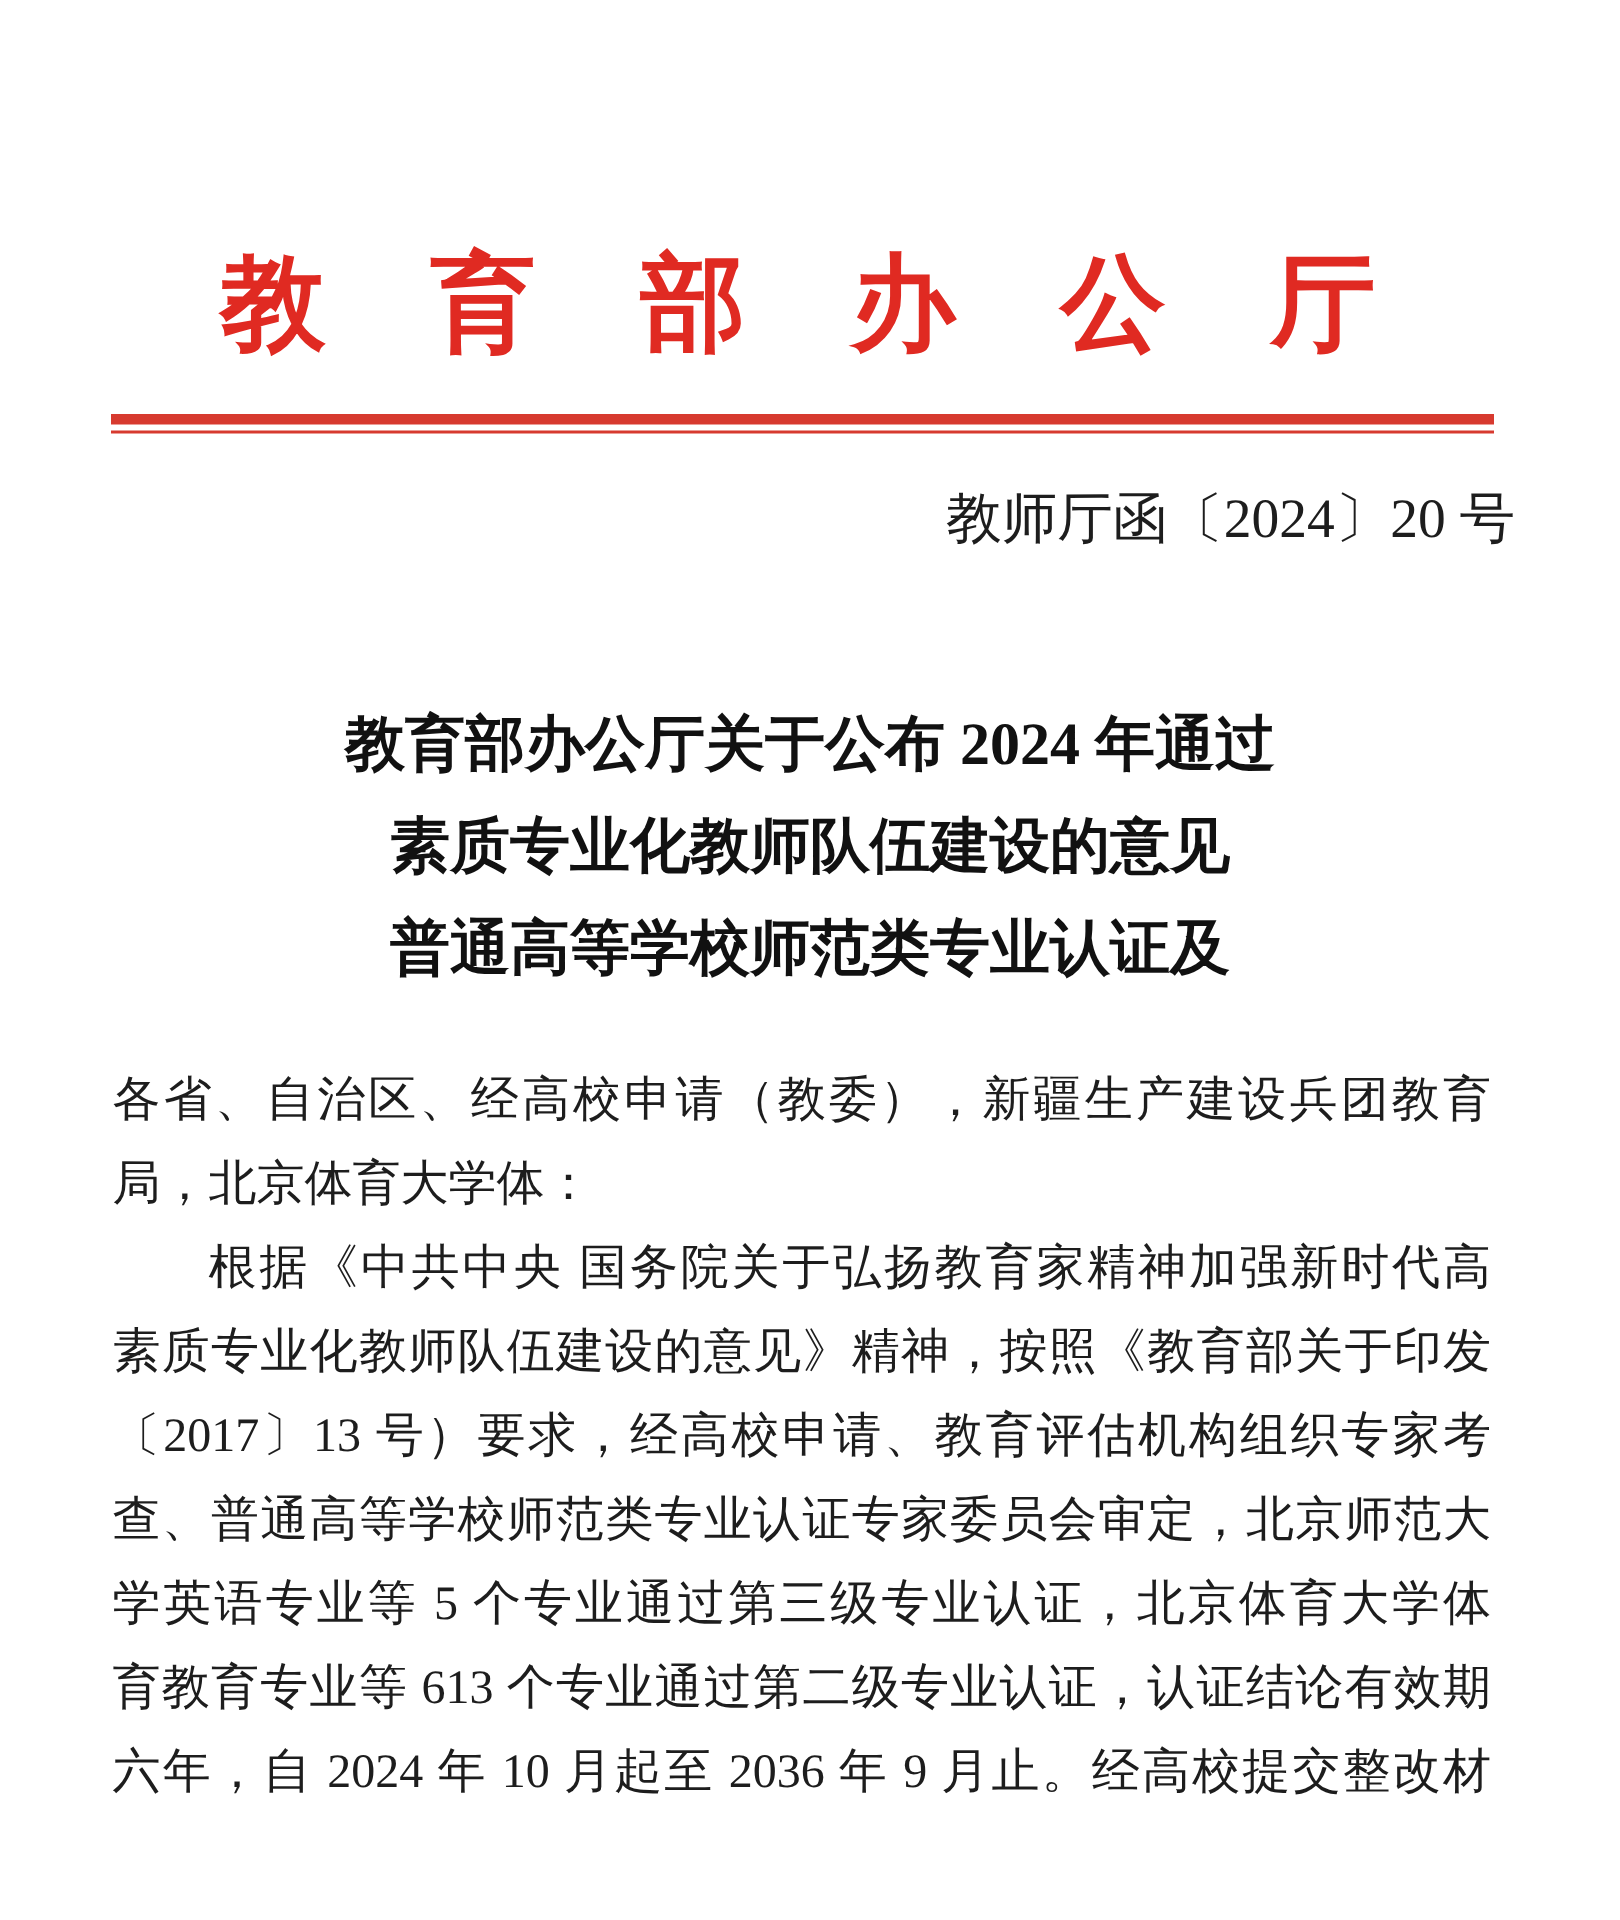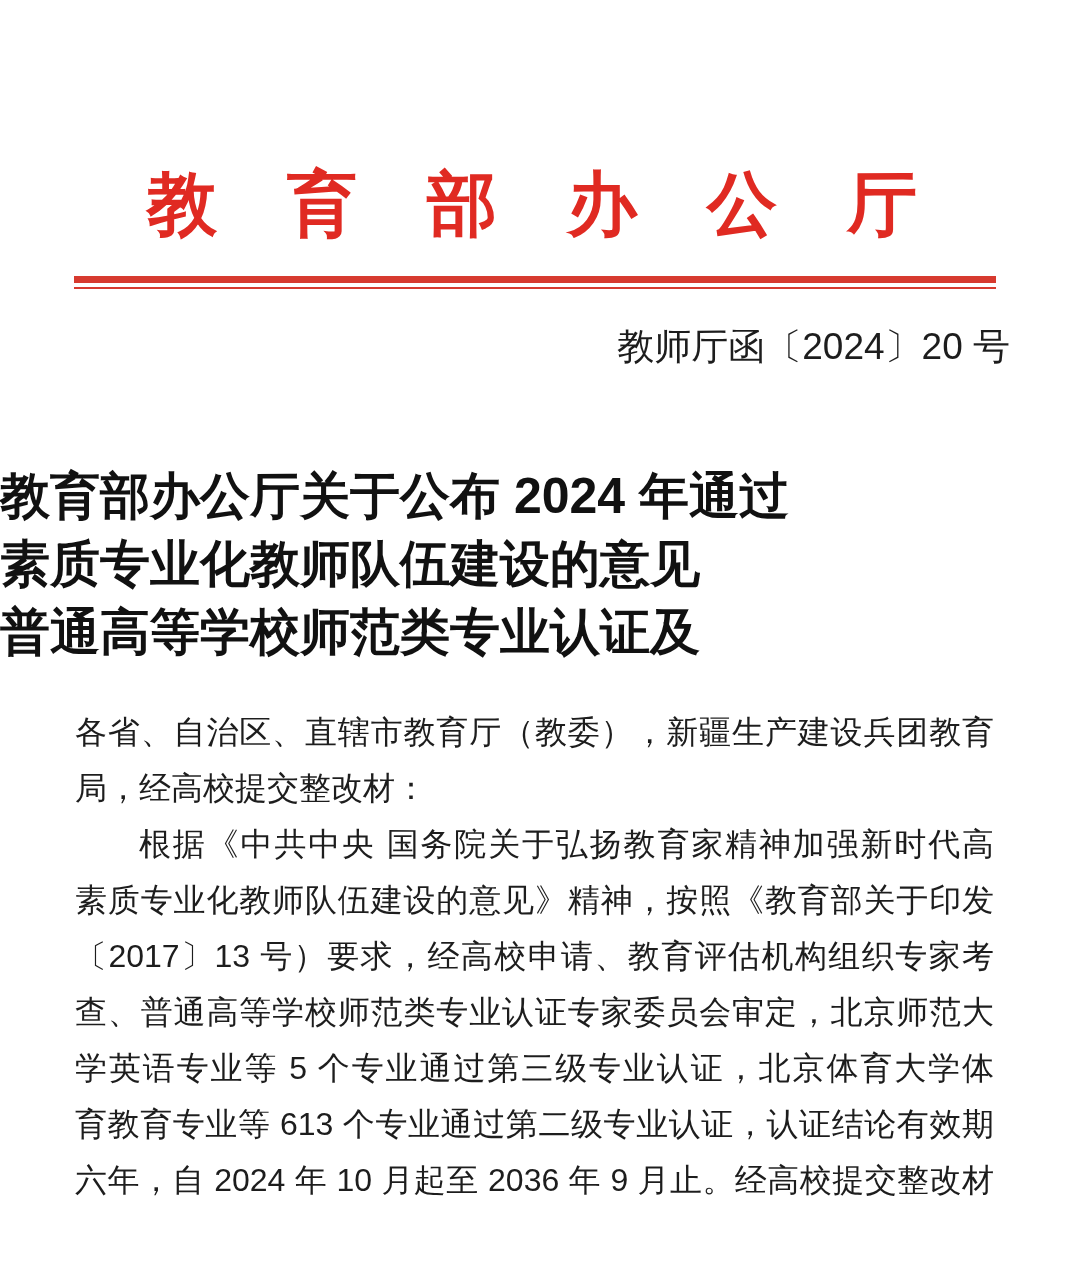--- a/index.html
+++ b/index.html
@@ -7,21 +7,21 @@
     padding: 0;
     background: #ffffff;
   }
   .page {
     position: relative;
     width: 1080px;
     height: 1280px;
     margin: 0 auto;
     background: #ffffff;
     overflow: hidden;
-    font-family: Liberation Sans, sans-serif;
+    font-family: Liberation Serif, serif;
   }
   
   .agency {
     margin: 165px 0 0 0;
     padding-left: 54px;
     text-align: center;
     font-size: 70px;
     line-height: 78px;
     font-weight: 700;
     letter-spacing: 70px;
@@ -46,23 +46,23 @@
     margin-top: 37px;
     padding-right: 70px;
     text-align: right;
     font-size: 37px;
     line-height: 42px;
     color: var(--text_black, #1f1f1f);
   }
   
   .title {
     margin-top: 94px;
-    text-align: left;
+    text-align: center;
     font-weight: 700;
-    font-size: 50px;
+    font-size: 40px;
     line-height: 68px;
     color: #111111;
   }
   
   .body-text {
     margin-top: 38px;
     padding: 0 86px 0 75px;
     font-size: 32px;
     line-height: 56px;
     color: var(--text_black, #1d1d1d);
@@ -94,22 +94,22 @@
 
   <div class="doc-no">教师厅函〔2024〕20 号</div>
 
   <div class="title">
     <div class="title-line">教育部办公厅关于公布 2024 年通过</div>
     <div class="title-line">素质专业化教师队伍建设的意见</div>
     <div class="title-line">普通高等学校师范类专业认证及</div>
   </div>
 
   <div class="body-text">
-    <div class="body-line" data-align="justify">各省、自治区、直辖市教育厅（教委），新疆生产建设兵团教育</div>
-    <div class="body-line" data-align="left">局，经高校提交整改材：</div>
+    <div class="body-line" data-align="justify">各省、自治区、经高校申请（教委），新疆生产建设兵团教育</div>
+    <div class="body-line" data-align="left">局，北京体育大学体：</div>
     <div class="body-line" data-align="indent">根据《中共中央 国务院关于弘扬教育家精神加强新时代高</div>
     <div class="body-line" data-align="justify">素质专业化教师队伍建设的意见》精神，按照《教育部关于印发</div>
     <div class="body-line" data-align="justify">〔2017〕13 号）要求，经高校申请、教育评估机构组织专家考</div>
     <div class="body-line" data-align="justify">查、普通高等学校师范类专业认证专家委员会审定，北京师范大</div>
     <div class="body-line" data-align="justify">学英语专业等 5 个专业通过第三级专业认证，北京体育大学体</div>
     <div class="body-line" data-align="justify">育教育专业等 613 个专业通过第二级专业认证，认证结论有效期</div>
     <div class="body-line" data-align="justify">六年，自 2024 年 10 月起至 2036 年 9 月止。经高校提交整改材</div>
   </div>
 
 </div>

